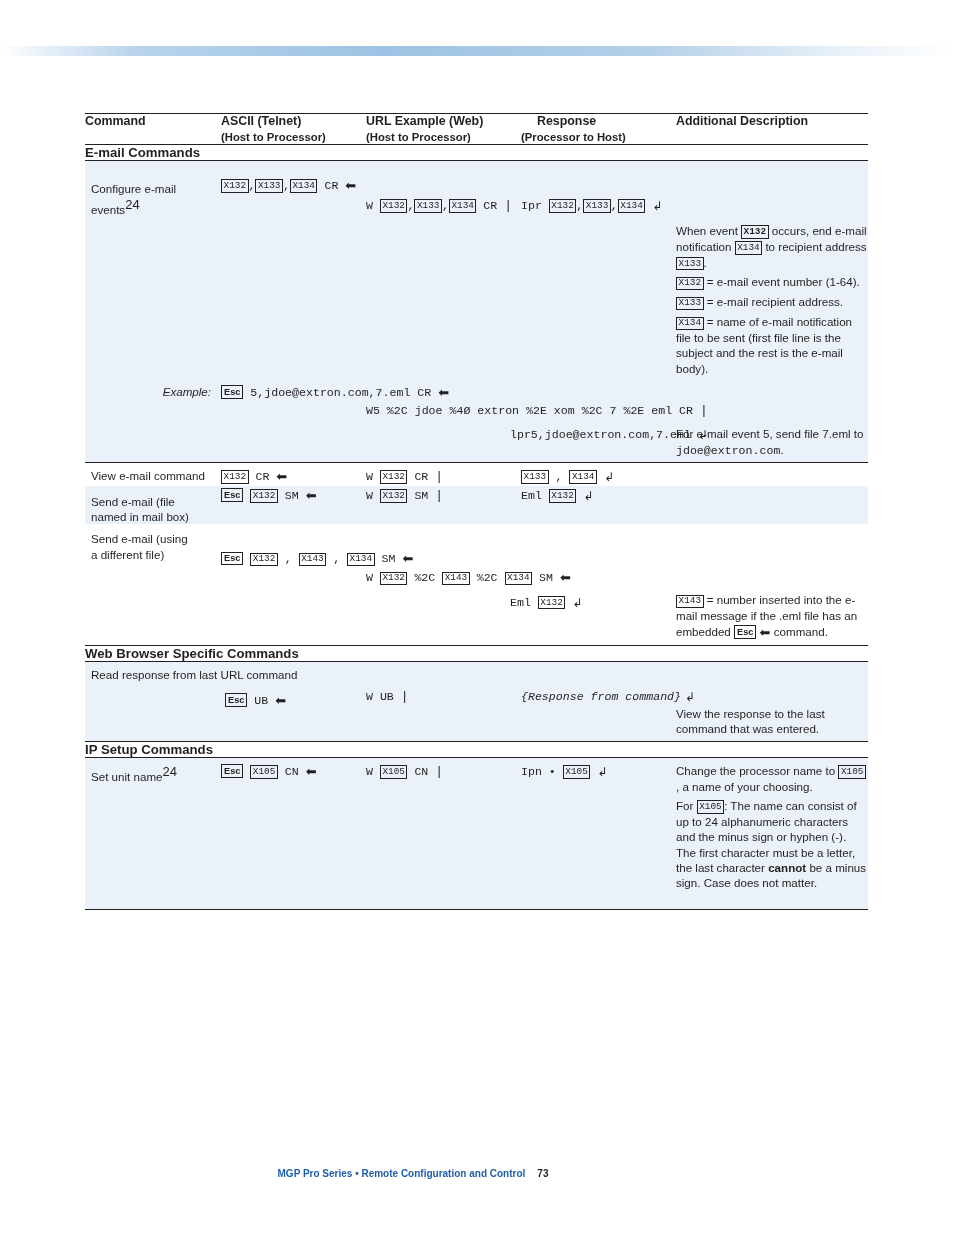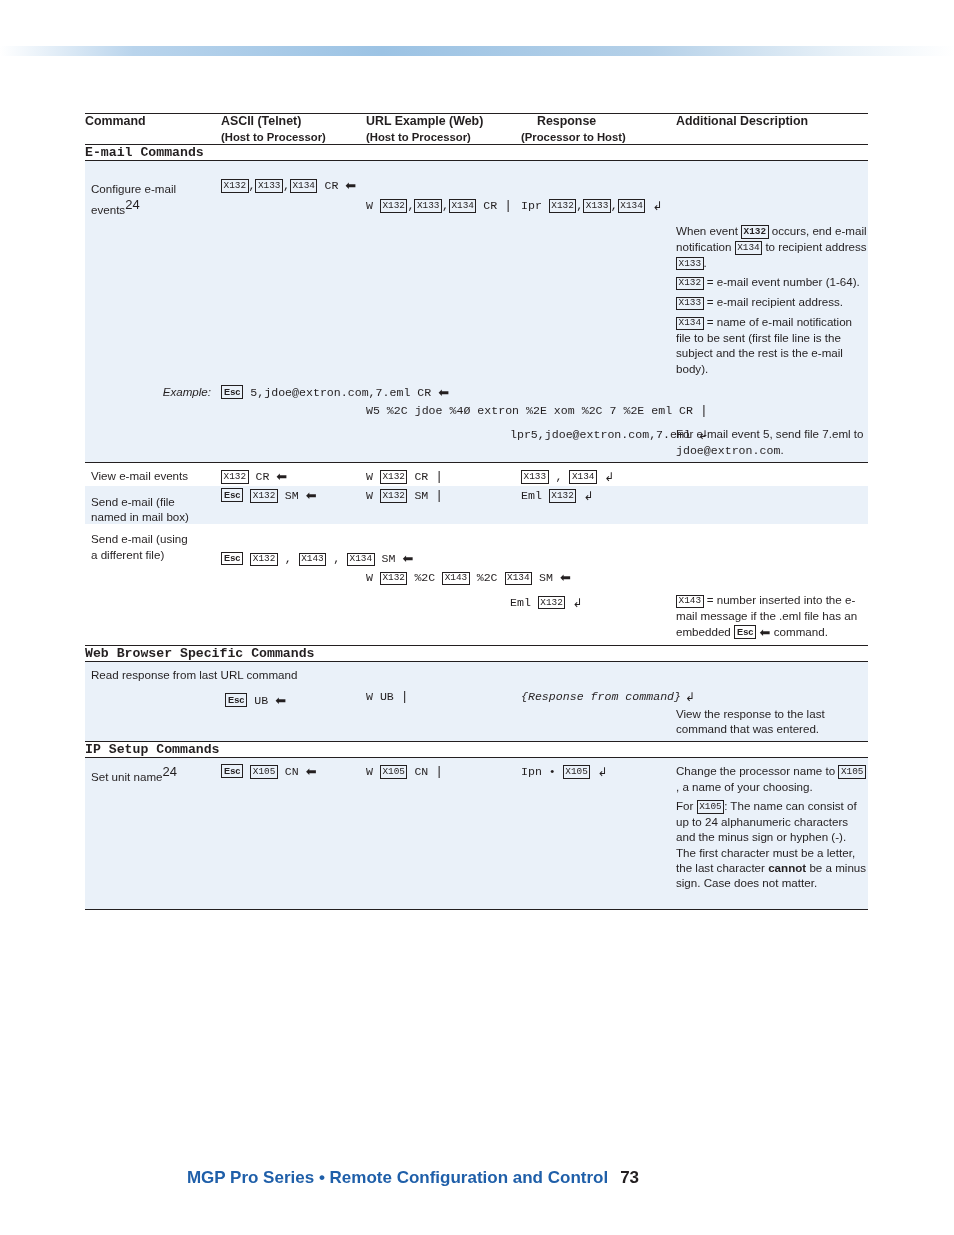--- a/index.html
+++ b/index.html
@@ -55,21 +55,20 @@
     background: #ffffff;
   }
   .hdr-row th.c2, .hdr-row th.c3, .hdr-row th.c4 { text-align: left; }
   .hdr-sub { font-size: 11.3px; font-weight: bold; display: block; }
   .sec-row td {
     border-bottom: 1.1px solid #231f20;
     font-size: 13.2px;
     font-weight: bold;
     padding: 7px 6px 6px 6px;
     background: #ffffff;
-    font-family: Liberation Mono, monospace;
   }
   .band-blue { background: #eaf1f9; }
   .band-white { background: #ffffff; }
   .row td {
     font-size: 11.6px;
     line-height: 1.32;
     padding: 3px 6px 3px 6px;
   }
   .row td.c1 { padding-left: 6px; }
   .thin-bottom { border-bottom: 1.1px solid #231f20; }
@@ -119,21 +118,21 @@
   sup { font-size: 13px; vertical-align: super; }
   .desc { font-size: 11.6px; line-height: 1.33; }
   .desc p { margin: 0 0 4px 0; }
   .right-align { text-align: right; }
   .footer {
     position: absolute;
     left: 0;
     top: 1168px;
     width: 826px;
     text-align: center;
-    font-size: 17px;
+    font-size: 10px;
     font-weight: bold;
     color: #1f5fa9;
   }
   .footer .pg { color: #231f20; margin-left: 12px; }
   .nowrap { white-space: nowrap; }
 </style>
 </head>
 <body>
 
 <div class="page">
@@ -212,21 +211,21 @@
       </td>
       <td class="c5" style="padding-top:46px">
         <div class="desc">
           <p>For e-mail event 5, send file 7.eml to <span class="mono">jdoe@extron.com</span>.</p>
         </div>
       </td>
     </tr>
 
     <tr class="row band-white">
       <td class="c1" style="padding-top:5px">
-        <span>View e-mail events</span>
+        <span>View e-mail command</span>
       </td>
       <td class="c2" style="padding-top:5px">
         <span class="mono nowrap"><span class="var">X132</span> CR <span class="arrow-l">⬅</span></span>
       </td>
       <td class="c3" style="padding-top:5px">
         <span class="mono nowrap">W <span class="var">X132</span> CR <span class="pipe">|</span></span>
       </td>
       <td class="c4" style="padding-top:5px">
         <span class="mono nowrap"><span class="var">X133</span> , <span class="var">X134</span> <span class="ret">↲</span></span>
       </td>

